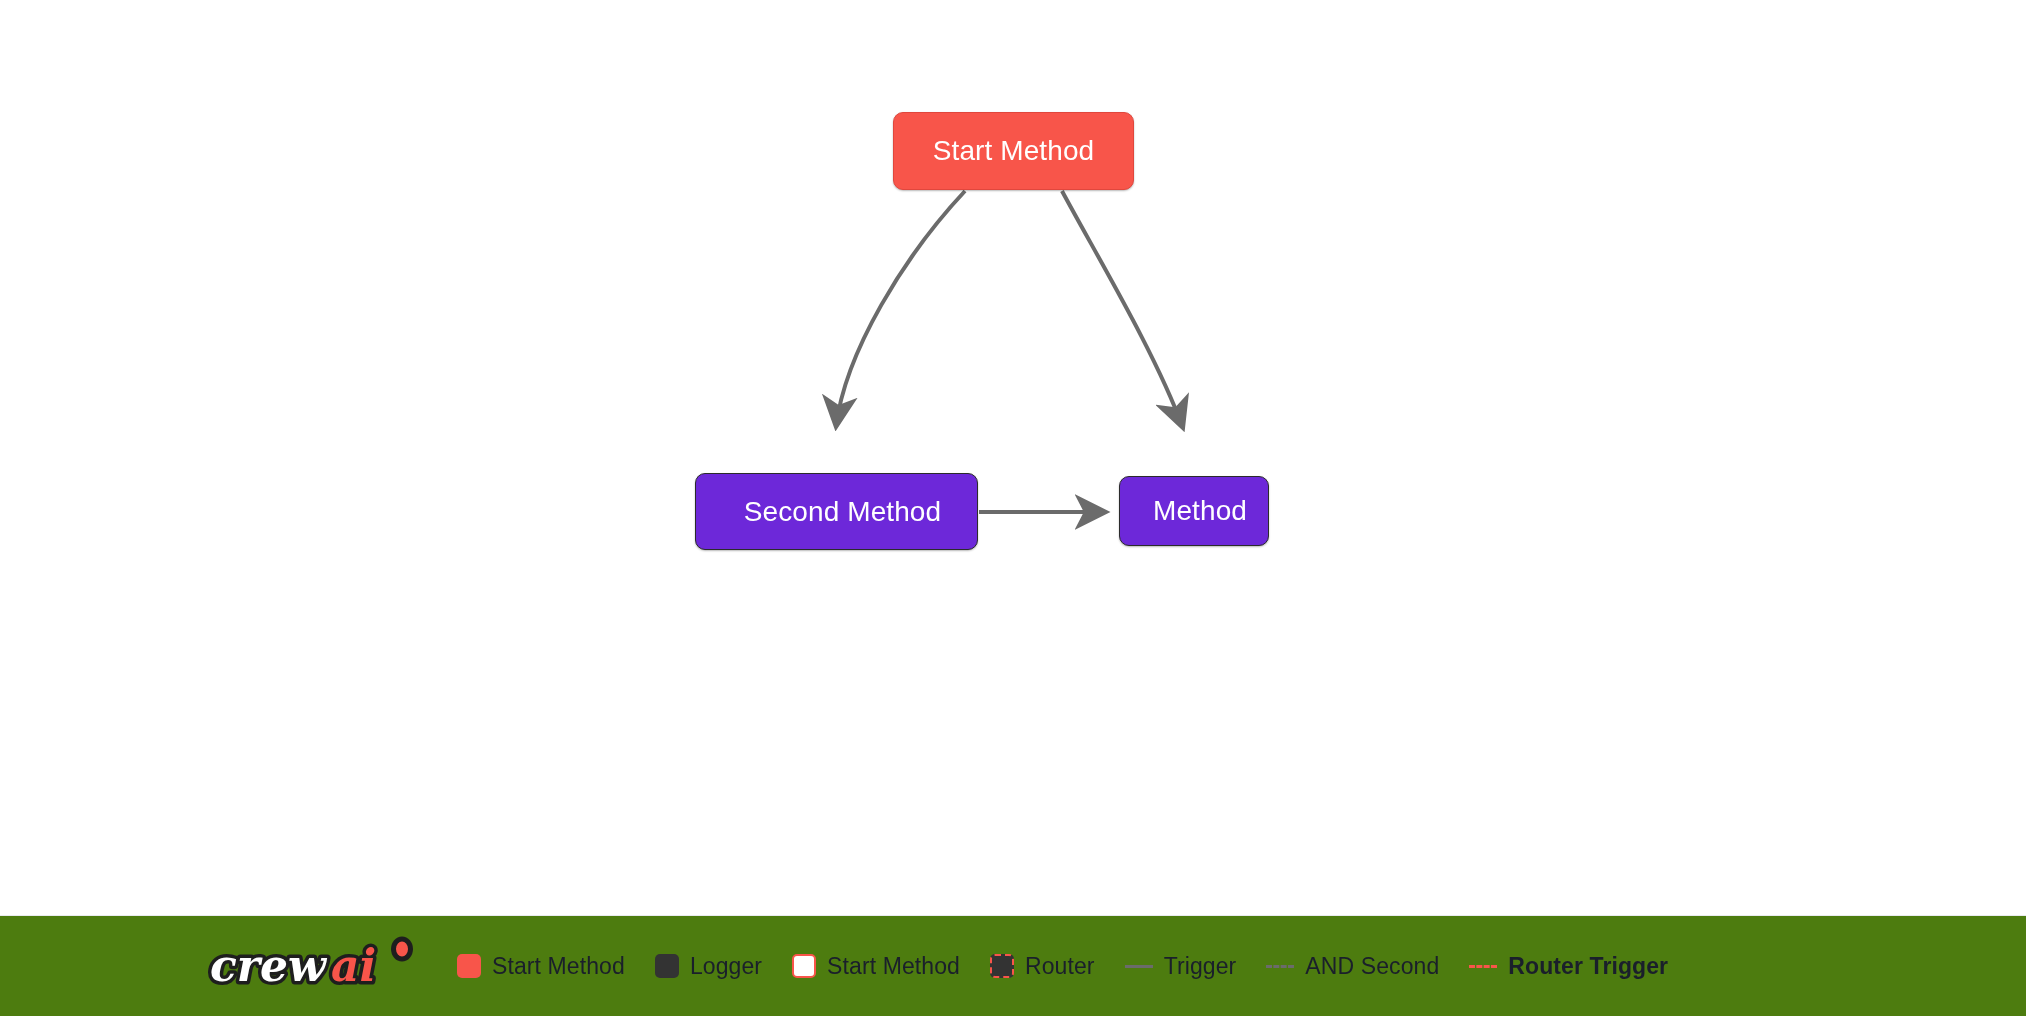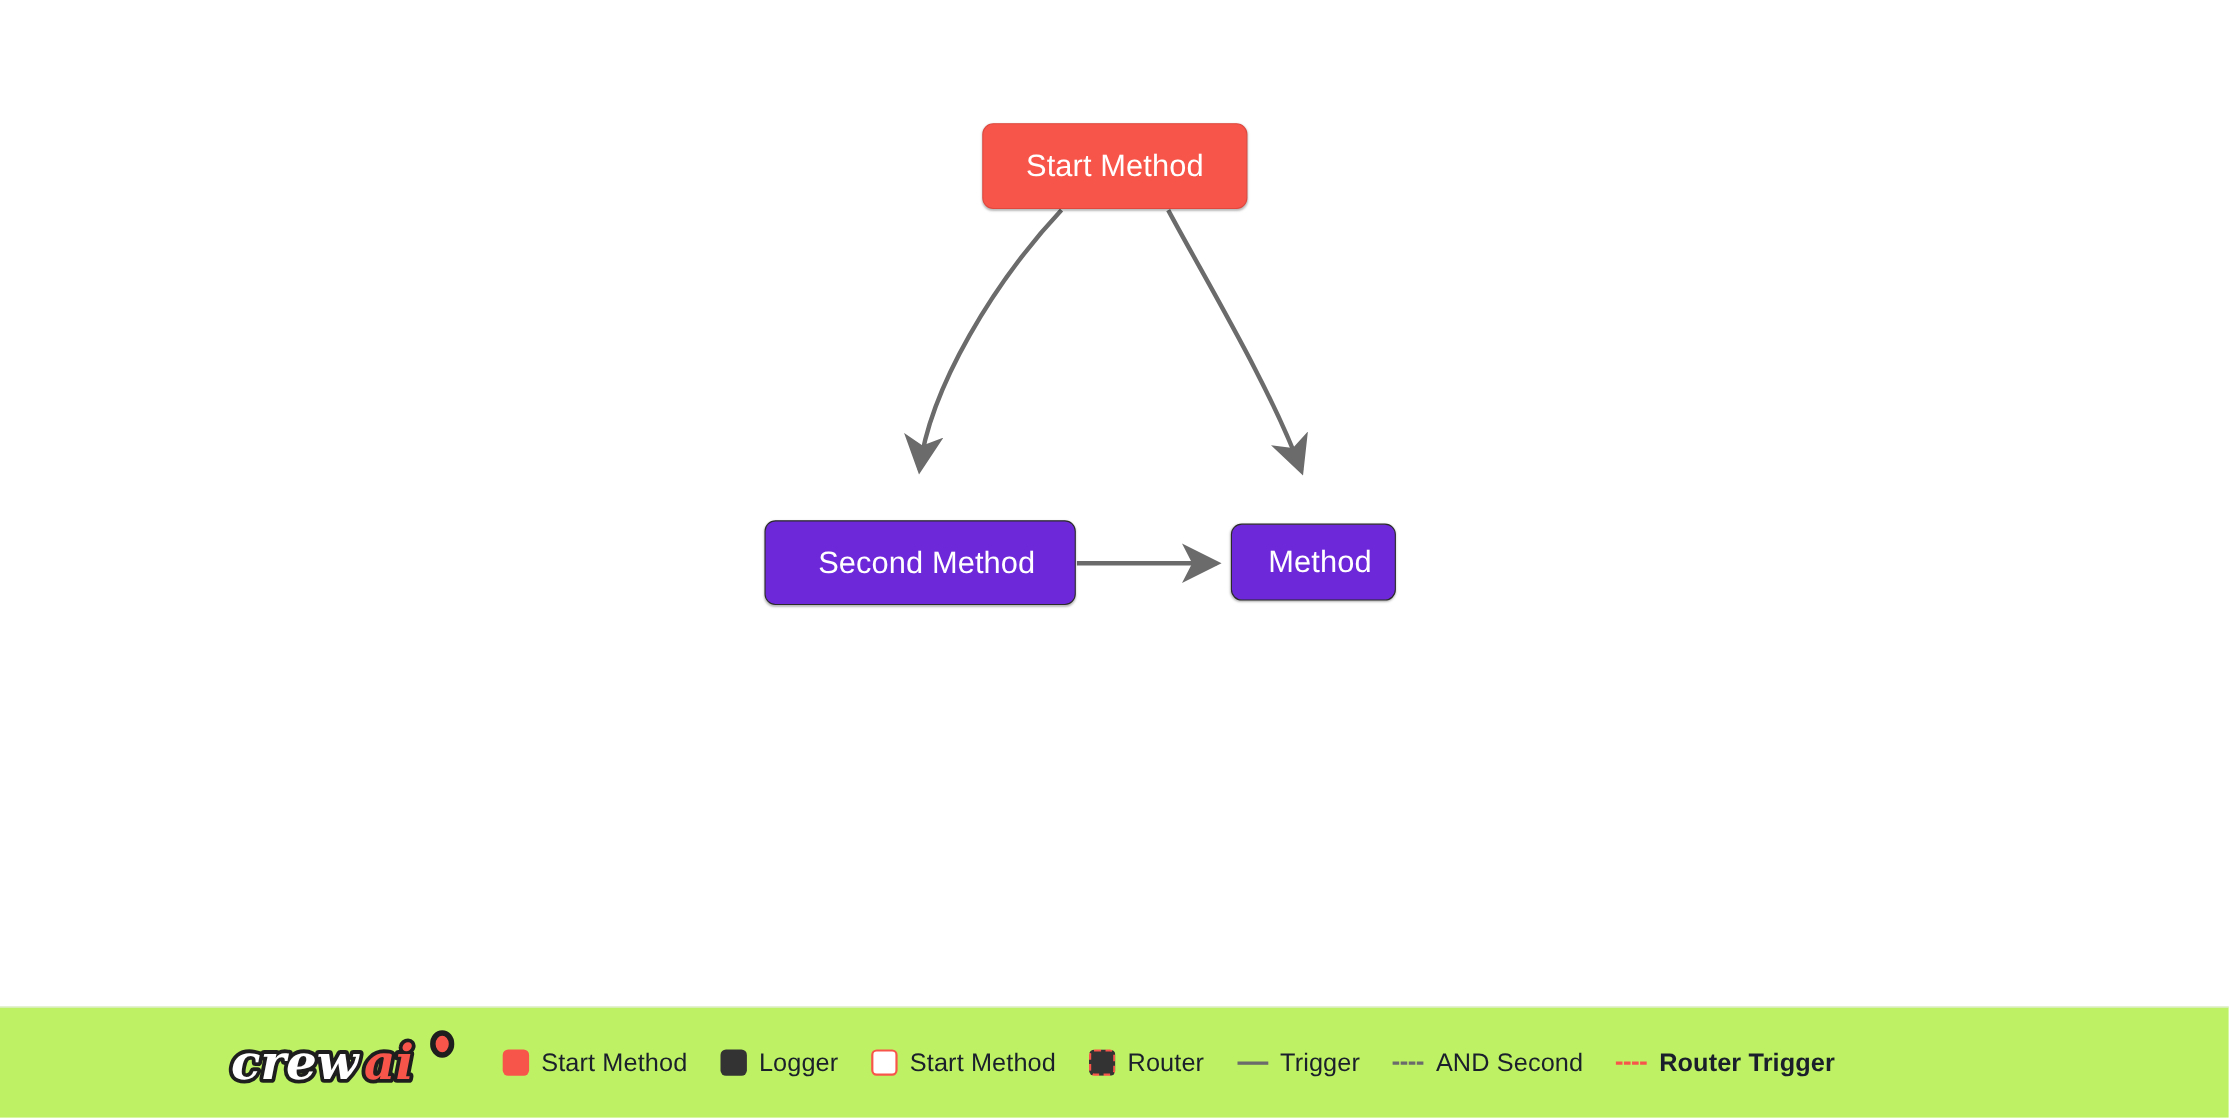--- a/index.html
+++ b/index.html
@@ -57,21 +57,21 @@
     padding-left: 12px;
   }
 
   
   #legend-bar {
     position: absolute;
     left: 0;
     top: 915px;
     width: 2026px;
     height: 101px;
-    background: #bef264;
+    background: #4d7c0f;
     border-top: 1px solid #e9ebef;
     box-sizing: border-box;
     display: flex;
     align-items: center;
   }
   #legend-inner {
     display: flex;
     align-items: center;
     margin-left: 206px;
   }

